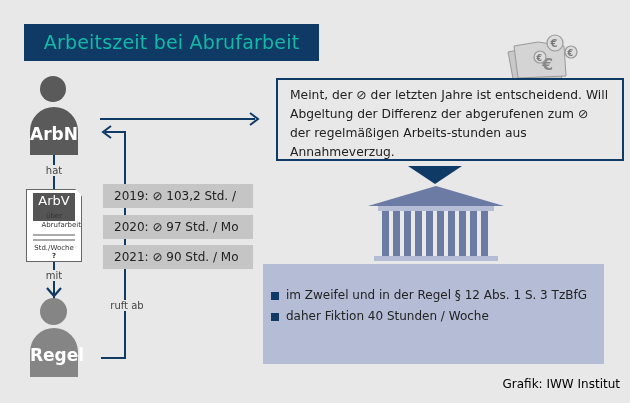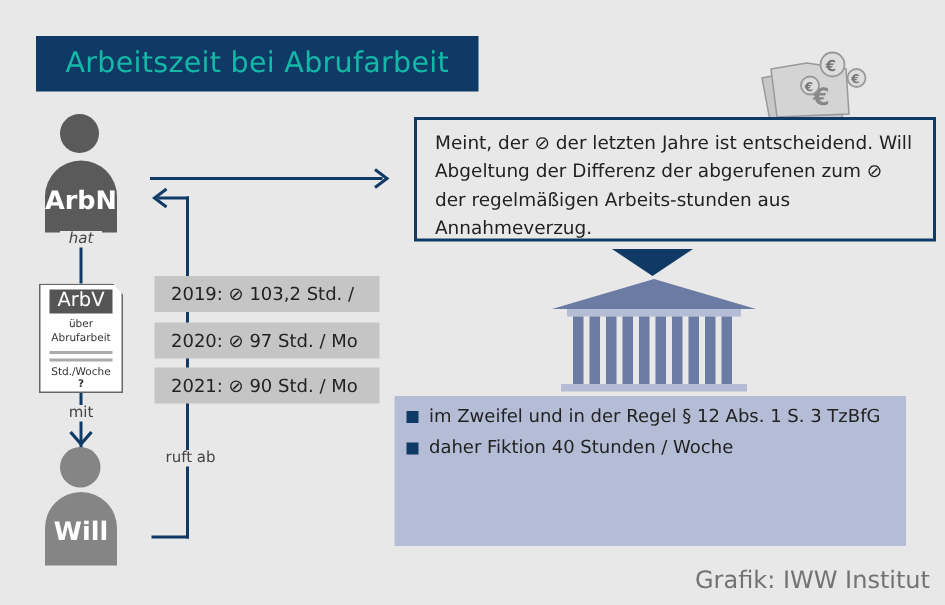--- a/index.html
+++ b/index.html
@@ -5,61 +5,61 @@
     * { box-sizing: border-box; margin: 0; padding: 0; }
     body { width: 630px; height: 403px; background: #e8e8e8; font-family: "DejaVu Sans", sans-serif; position: relative; overflow: hidden; }
     .abs { position: absolute; }
     .title-bar { left: 24px; top: 24px; width: 295px; height: 37px; background: #0f3a66; color: #14b8a6; font-size: 19px; line-height: 37px; text-align: center; letter-spacing: 0.2px; }
     .person-head { border-radius: 50%; }
     .person-body { border-radius: 30px 30px 0 0; color: #fff; font-weight: bold; font-size: 17px; text-align: center; }
     .line-v { width: 2px; background: #0f3a66; }
     .line-h { height: 2px; background: #0f3a66; }
     .small-label { font-size: 10px; color: #444; background: #e8e8e8; text-align: center; }
     .doc { left: 26px; top: 189px; width: 56px; height: 73px; background: #fff; border: 1px solid #666; clip-path: polygon(0 0, 88% 0, 100% 10%, 100% 100%, 0 100%); }
-    .doc-title { left: 33px; top: 193px; width: 42px; height: 16px; background: #555; color: #fff; font-size: 13px; line-height: 16px; text-align: center; }
+    .doc-title { left: 33px; top: 193px; width: 42px; height: 28px; background: #555; color: #fff; font-size: 13px; line-height: 16px; text-align: center; }
     .doc-text { font-size: 7px; color: #333; text-align: center; left: 27px; width: 54px; }
     .doc-line { left: 33px; width: 42px; height: 2px; background: #aaa; }
     .year-box { left: 103px; width: 150px; height: 24px; background: #c5c5c5; font-size: 12px; line-height: 24px; padding-left: 11px; color: #222; }
     .info-box { left: 276px; top: 78px; width: 348px; height: 83px; border: 2px solid #0f3a66; background: #e8e8e8; padding: 6px 12px; font-size: 12.3px; line-height: 19px; color: #222; }
-    .bullets-box { left: 263px; top: 264px; width: 341px; height: 100px; background: #b5bdd6; padding: 5px 8px; font-size: 12px; color: #222; }
+    .bullets-box { left: 263px; top: 264px; width: 341px; height: 100px; background: #b5bdd6; padding: 23px 8px; font-size: 12px; color: #222; }
     .bullet-item { display: flex; align-items: flex-start; margin-bottom: 4px; line-height: 17px; }
     .bullet-sq { width: 8px; height: 8px; background: #0f3a66; margin-top: 5px; margin-right: 7px; flex-shrink: 0; }
-    .credit { right: 10px; top: 377px; font-size: 16px; color: #737373; }
+    .credit { right: 10px; top: 377px; font-size: 12px; color: #000000; }
   </style>
 </head>
 <body>
 
 <div class="abs title-bar">Arbeitszeit bei Abrufarbeit</div>
 
 <div class="abs person-head" style="left:40px;top:76px;width:26px;height:26px;background:#5a5a5a;"></div>
 <div class="abs person-body" style="left:30px;top:107px;width:48px;height:48px;background:#5a5a5a;padding-top:17px;">
   <span>ArbN</span>
 </div>
 
 <div class="abs line-v" style="left:53px;top:155px;height:34px;"></div>
-<div class="abs small-label" style="left:40px;top:154px;width:28px;font-style:italic;">hat</div>
+<div class="abs small-label" style="left:40px;top:165px;width:28px;">hat</div>
 
 <div class="abs doc"></div>
 <div class="abs doc-title">ArbV</div>
 <div class="abs doc-text" style="top:212px;">über</div>
-<div class="abs doc-text" style="top:221px;">Abrufarbeit</div>
+<div class="abs doc-text" style="top:221px;text-align:right;">Abrufarbeit</div>
 <div class="abs doc-line" style="top:234px;"></div>
 <div class="abs doc-line" style="top:239px;"></div>
 <div class="abs doc-text" style="top:244px;text-align:center;">Std./Woche</div>
 <div class="abs doc-text" style="top:252px;font-weight:bold;">?</div>
 
 <div class="abs line-v" style="left:53px;top:262px;height:38px;"></div>
 <div class="abs small-label" style="left:40px;top:270px;width:28px;">mit</div>
 <svg class="abs" style="left:45px;top:285px;" width="18" height="14" viewBox="0 0 18 14">
   <polyline points="2,3 9,11 16,3" fill="none" stroke="#0f3a66" stroke-width="2.2"></polyline>
 </svg>
 
 <div class="abs person-head" style="left:40px;top:298px;width:27px;height:27px;background:#858585;"></div>
 <div class="abs person-body" style="left:30px;top:328px;width:48px;height:49px;background:#858585;padding-top:17px;">
-  <span>Will</span>
+  <span>Regel</span>
 </div>
 
 <div class="abs line-h" style="left:101px;top:357px;width:25px;"></div>
 <div class="abs line-v" style="left:124px;top:131px;height:228px;"></div>
 <div class="abs line-h" style="left:105px;top:131px;width:21px;"></div>
 <svg class="abs" style="left:100px;top:124px;" width="14" height="16" viewBox="0 0 14 16">
   <polyline points="11,2 3,8 11,14" fill="none" stroke="#0f3a66" stroke-width="2"></polyline>
 </svg>
 <div class="abs small-label" style="left:106px;top:300px;width:42px;">ruft ab</div>
 

